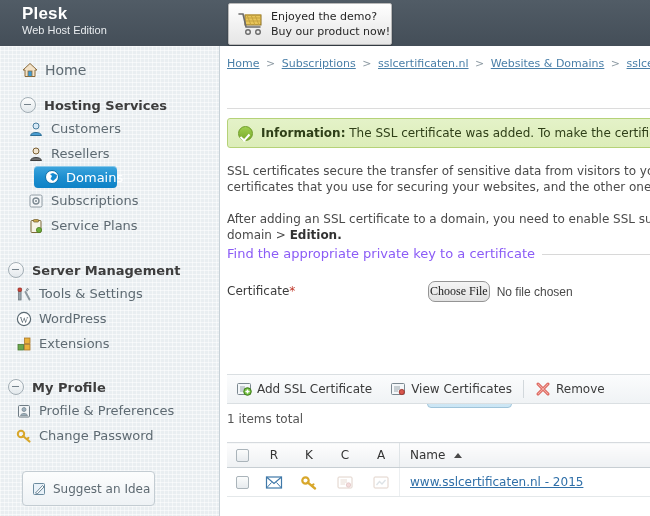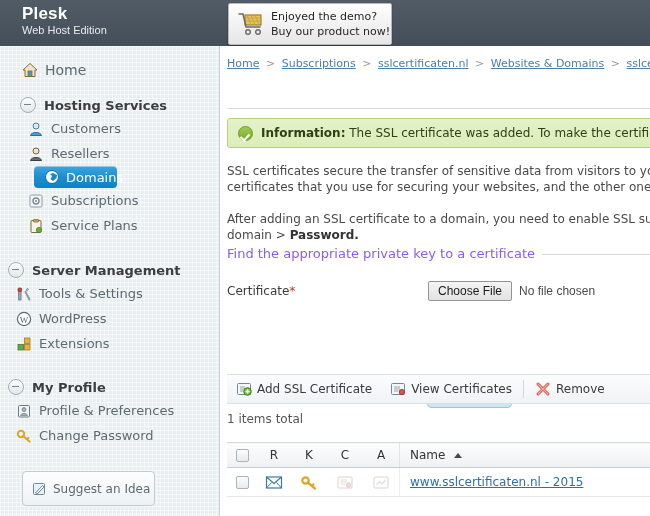--- a/index.html
+++ b/index.html
@@ -237,25 +237,25 @@
     font-size: 12px; color: #3c3c3c;
   }
   .field-label .req { color: #c0392b; }
 
   .file-ctrl {
     position: absolute; left: 208px; top: 235px;
     display: flex; align-items: center;
   }
   .choose-file {
     border: 1px solid #949494;
-    border-radius: 2px;
+    border-radius: 7px;
     background: linear-gradient(to bottom,#f4f4f4,#e2e2e2);
-    font-family: Liberation Sans, sans-serif;
+    font-family: Liberation Serif, serif;
     font-size: 12px; color: #1a1a1a;
-    padding: 2px 9px;
+    padding: 2px 1px;
     cursor: pointer;
   }
   .file-name {
     font-family: "Liberation Sans", sans-serif;
     font-size: 12px; color: #4a4a4a;
     margin-left: 7px;
   }
 
   .send-file {
     position: absolute; left: 207px; top: 332px;
@@ -536,21 +536,21 @@
       <span>SSL certificates secure the transfer of sensitive data from visitors to you</span>
     </div>
     <div class="para" style="top:133px;">
       <span>certificates that you use for securing your websites, and the other one sl</span>
     </div>
 
     <div class="para" style="top:165px;">
       <span>After adding an SSL certificate to a domain, you need to enable SSL sup</span>
     </div>
     <div class="para" style="top:181px;">
-      <span>domain &gt; </span><b>Password.</b>
+      <span>domain &gt; </span><b>Edition.</b>
     </div>
 
     <div class="section-head">
       <span class="rule"></span>
       <span class="lbl">Find the appropriate private key to a certificate</span>
     </div>
 
     <div class="field-label">
       <span>Certificate</span><span class="req">*</span>
     </div>

